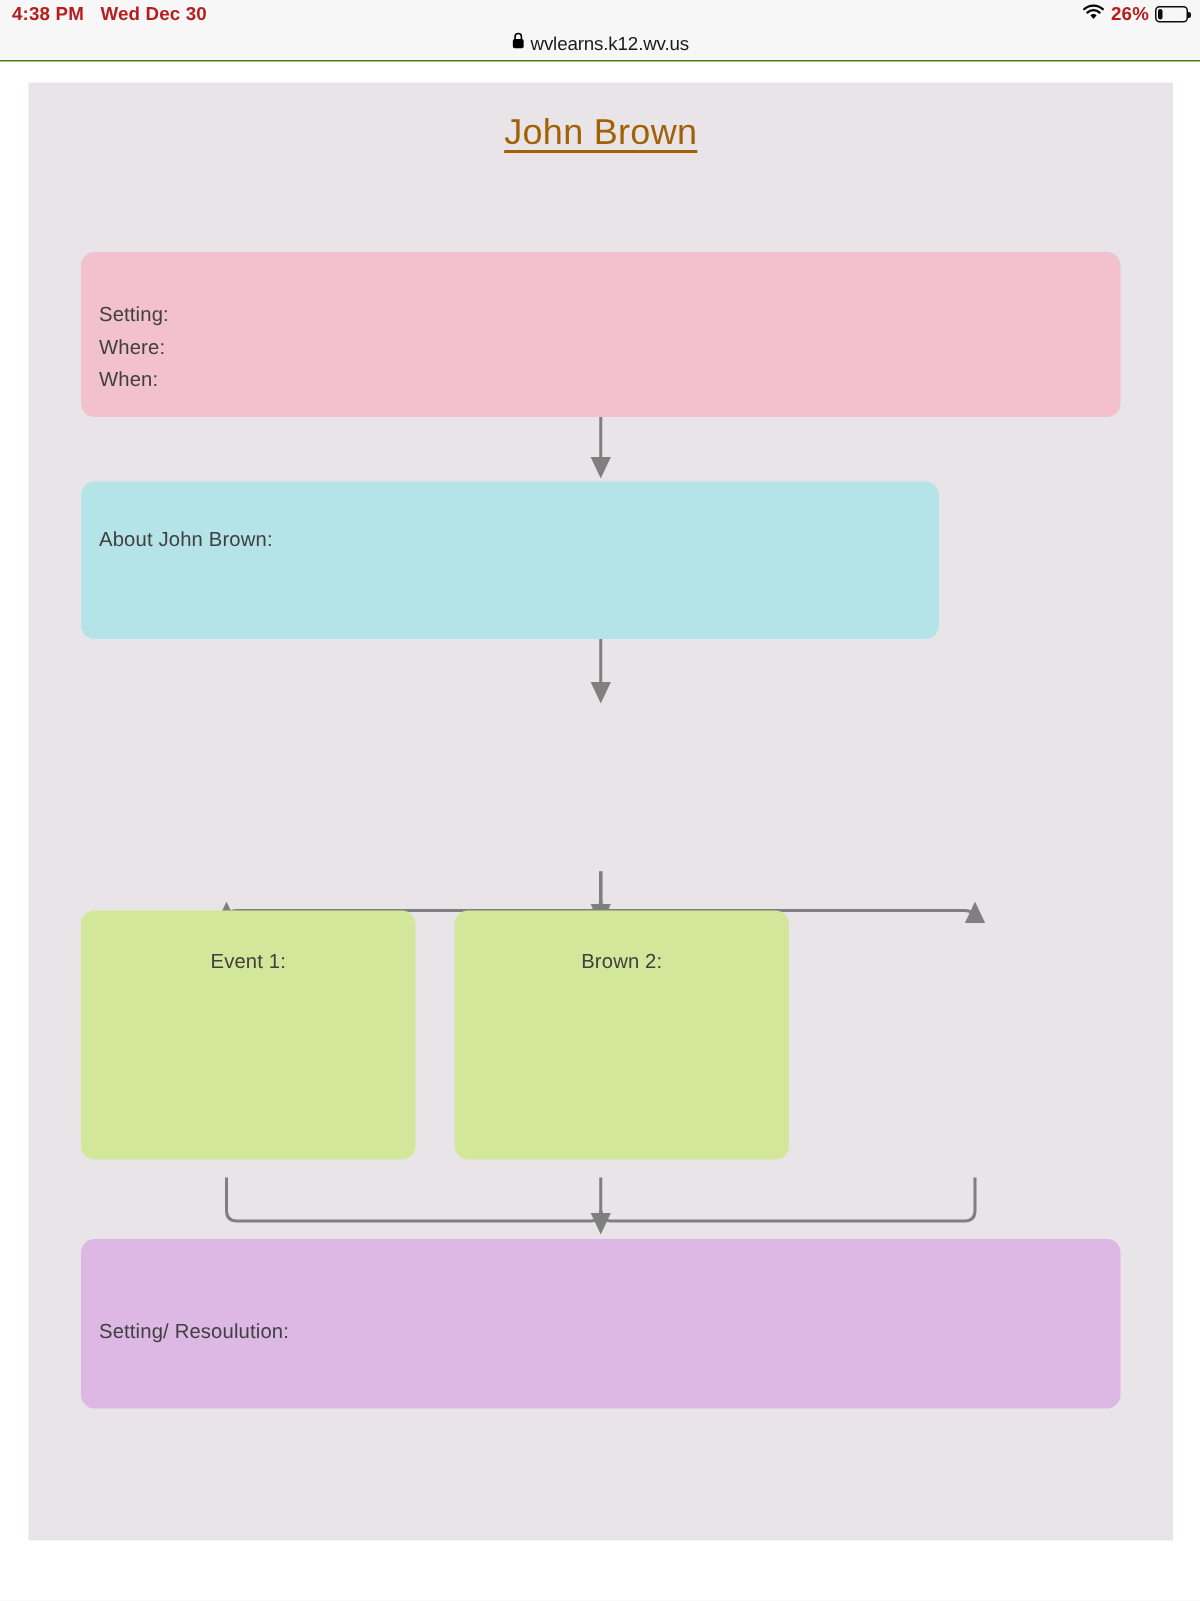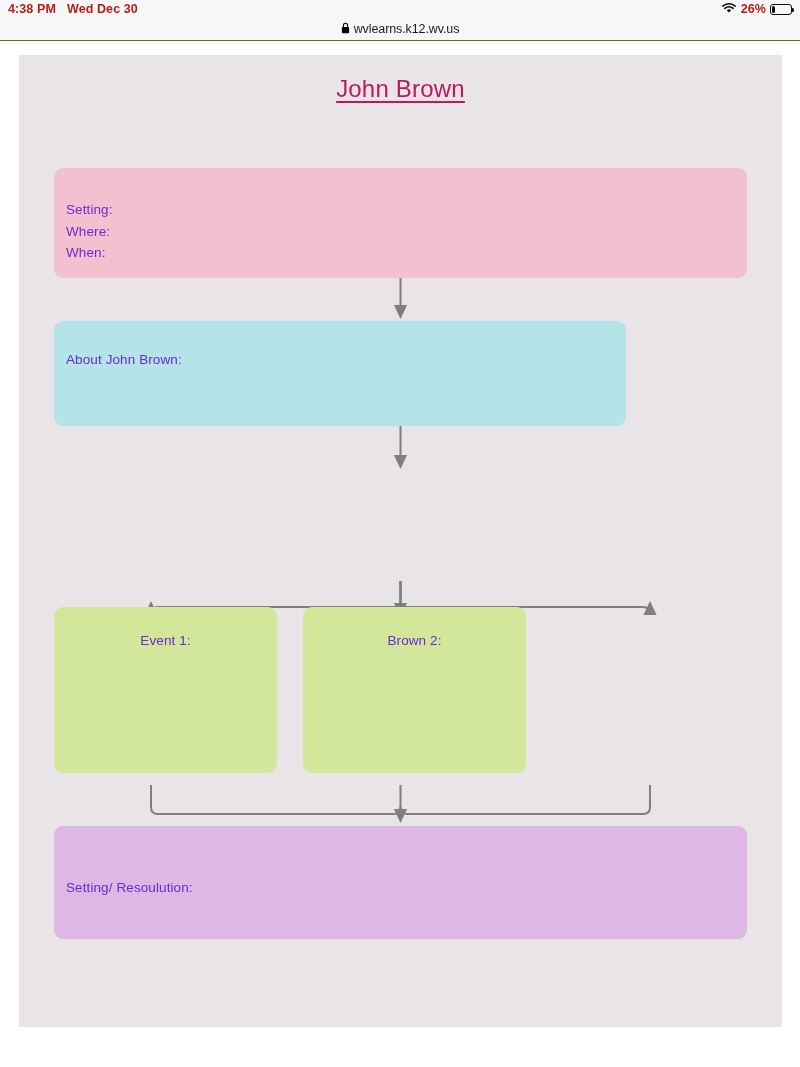--- a/index.html
+++ b/index.html
@@ -94,31 +94,31 @@
     height: 972px;
     background: #e9e4e8;
   }
 
   .doc-title {
     position: absolute;
     left: 0; top: 20px;
     width: 763px;
     text-align: center;
     font-size: 24px;
-    color: #be185d;
+    color: #a16207;
     text-decoration: underline;
     text-underline-offset: 4px;
     letter-spacing: 0.2px;
   }
 
   
   .box {
     position: absolute;
     border-radius: 9px;
-    color: #6d28d9;
+    color: #404040;
     font-size: 13.5px;
     letter-spacing: 0.1px;
   }
   .box-label {
     position: absolute;
     left: 12px;
     white-space: pre-line;
     line-height: 21.5px;
   }
   .box-label.centered {

